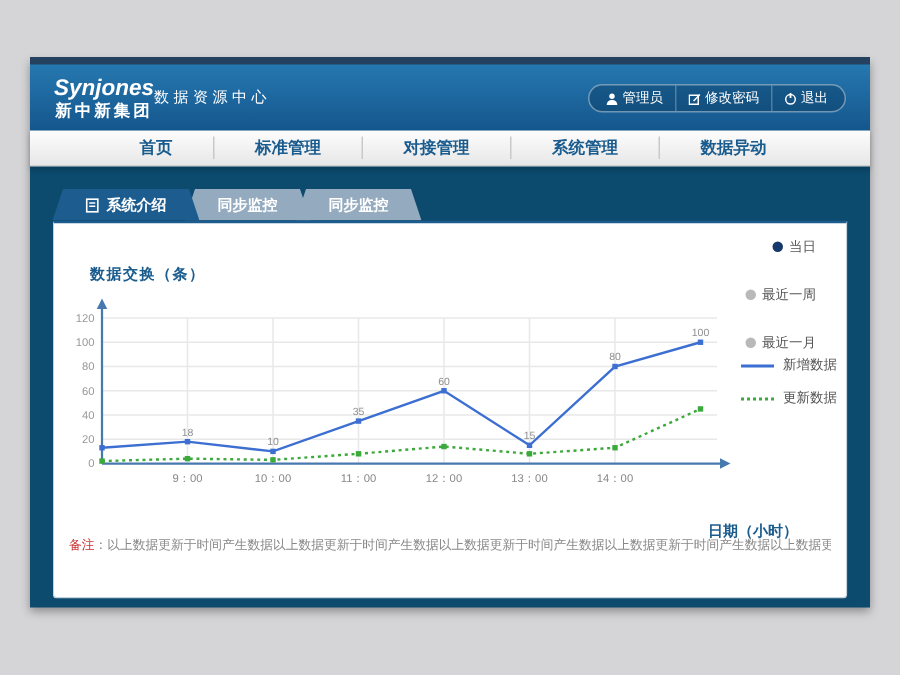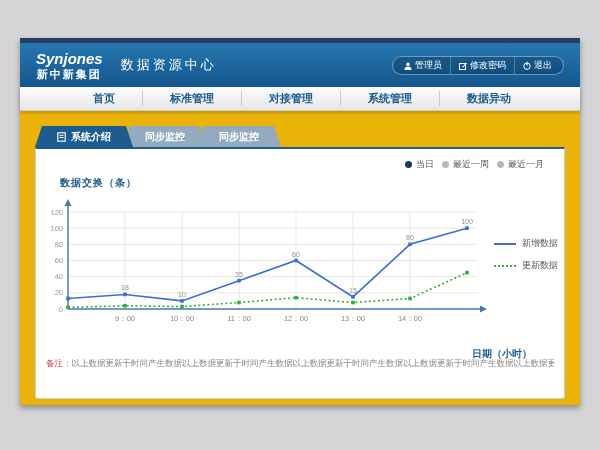--- a/index.html
+++ b/index.html
@@ -1,28 +1,28 @@
 <!DOCTYPE html>
 <html><head>
 <meta charset="utf-8">
 <style>
   * { margin:0; padding:0; box-sizing:border-box; }
   html,body { width:600px; height:450px; }
   body { background:#d5d5d7; position:relative; font-family:"Liberation Sans", sans-serif; overflow:hidden; }
 
-  .page { position:absolute; left:20px; top:38px; width:560px; height:367px; background:#eab308;
+  .page { position:absolute; left:20px; top:38px; width:560px; height:367px; background:#0c4a6e;
           box-shadow:0 3px 6px rgba(0,0,0,0.35); }
 
   .topstrip { height:5px; background:#24425f; }
 
   .header { height:44px; background:linear-gradient(#2678b0,#14568d); display:flex; align-items:center; position:relative; }
   .logo { margin-left:16px; color:#fff; text-align:center; line-height:1; }
   .logo-brand { font-style:italic; font-weight:bold; font-size:15px; display:block; }
   .logo-company { font-size:11px; font-weight:bold; letter-spacing:2px; display:block; margin-top:3px; }
-  .app-title { color:#fff; font-size:13px; margin-left:18px; letter-spacing:3px; }
+  .app-title { color:#fff; font-size:10px; letter-spacing:3px; }
 
   .user-pill { position:absolute; right:16px; top:13px; height:19px; display:flex; 
                background:rgba(0,35,65,0.28); border:1px solid rgba(255,255,255,0.4); border-radius:10px; padding:0 3px; }
   .user-item { display:flex; align-items:center; gap:3px; color:#fff; font-size:9px; padding:0 8px; cursor:pointer; white-space:nowrap; }
   .user-item + .user-item { border-left:1px solid rgba(255,255,255,0.25); }
   .user-item svg { display:block; }
 
   .navbar { height:24px; background:linear-gradient(#fdfdfd,#e7e7e7); border-bottom:1px solid #cfcfcf;
             box-shadow:0 2px 3px rgba(0,0,0,0.18); display:flex; align-items:center; padding-left:46px; position:relative; z-index:2; }
   .nav-item { color:#1b5c8e; font-weight:bold; font-size:11px; padding:0 27px; cursor:pointer; }
@@ -33,21 +33,21 @@
          padding:0 22px; margin-right:-10px; background:#94aabf; cursor:pointer;
          clip-path:polygon(7px 0, calc(100% - 7px) 0, 100% 100%, 0 100%); }
   .tab.active { background:#1d5c8f; z-index:3; }
   .tab:nth-child(2) { z-index:2; }
   .tab:nth-child(3) { z-index:1; }
   .tab svg { display:block; }
 
   .panel { margin:0 15px; height:252px; border:1px solid #c3d0dd; border-top:2px solid #1d5c8f;
            border-radius:0 0 3px 3px; position:relative; background:#fff; }
 
-  .filters { position:absolute; top:9px; right:20px; display:flex; gap:8px; align-items:flex-start; }
+  .filters { position:absolute; top:9px; right:20px; display:flex; gap:19px; align-items:flex-end;flex-direction:column; }
   .filter { display:flex; align-items:center; gap:4px; font-size:9px; color:#555; cursor:pointer; }
   .radio { width:7px; height:7px; border-radius:50%; background:#b9b9b9; }
   .filter.selected .radio { background:#16386a; }
 
   .ylabel { position:absolute; left:24px; top:27px; color:#1b5c8e; font-weight:bold; font-size:10px; letter-spacing:1px; }
   .xlabel { position:absolute; left:436px; top:162px; color:#1b5c8e; font-weight:bold; font-size:10px; white-space:nowrap;margin-top:36px; }
 
   .chart-wrap { position:absolute; left:14px; top:48px; }
 
   .legend { position:absolute; left:458px; top:88px; display:flex; flex-direction:column; gap:9px; }

